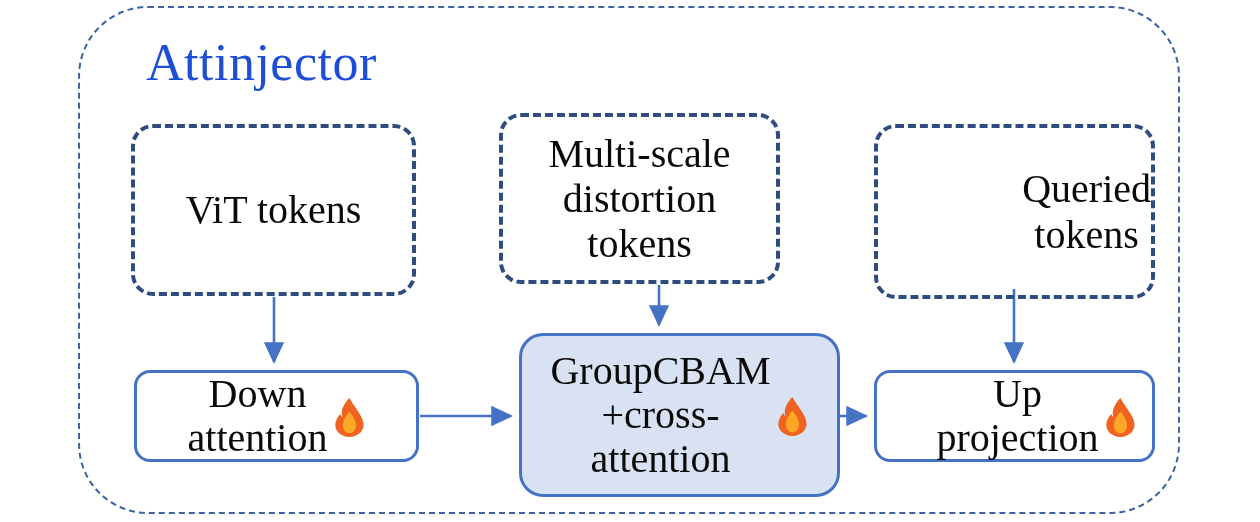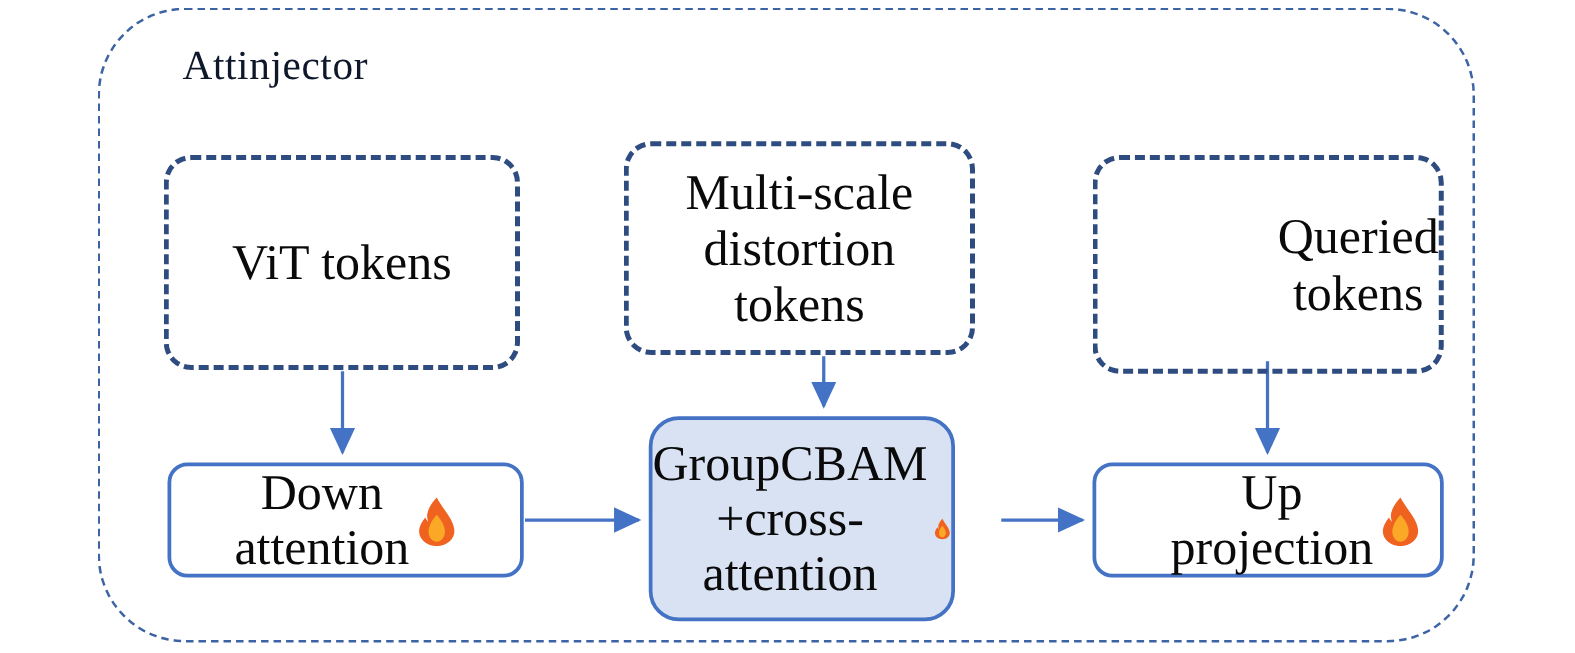--- a/index.html
+++ b/index.html
@@ -26,23 +26,23 @@
     height: 508px;
     border: 2px dashed #3C63A4;
     border-radius: 70px;
     box-sizing: border-box;
   }
   
   .group-title {
     position: absolute;
     left: 146px;
     top: 36px;
-    font-size: 33px;
+    font-size: 52px;
     line-height: 1.05;
-    color: #0f172a;
+    color: #1d4ed8;
     white-space: nowrap;
     letter-spacing: 0.5px;
   }
   
   .node {
     position: absolute;
     box-sizing: border-box;
     display: flex;
     align-items: center;
     justify-content: center;
@@ -75,21 +75,21 @@
     border-radius: 24px;
     background: #D9E2F3;
     font-size: 40px;
     line-height: 1.1;
   }
   
   #box-vit-tokens            { left: 131px; top: 124px; width: 285px; height: 172px; }
   #box-multiscale-tokens     { left: 499px; top: 113px; width: 281px; height: 171px; }
   #box-queried-tokens        { left: 874px; top: 124px; width: 281px; height: 175px; justify-content: flex-end; }
   #box-down-projection       { left: 134px; top: 370px; width: 285px; height: 92px; }
-  #box-groupcbam             { left: 519px; top: 333px; width: 245px; height: 164px; }
+  #box-groupcbam             { left: 519px; top: 333px; width: 321px; height: 164px; }
   #box-up-projection         { left: 874px; top: 370px; width: 281px; height: 92px; padding-left: 44px; }
 
   
   #connectors {
     position: absolute;
     left: 0;
     top: 0;
     width: 1260px;
     height: 522px;
     pointer-events: none;

